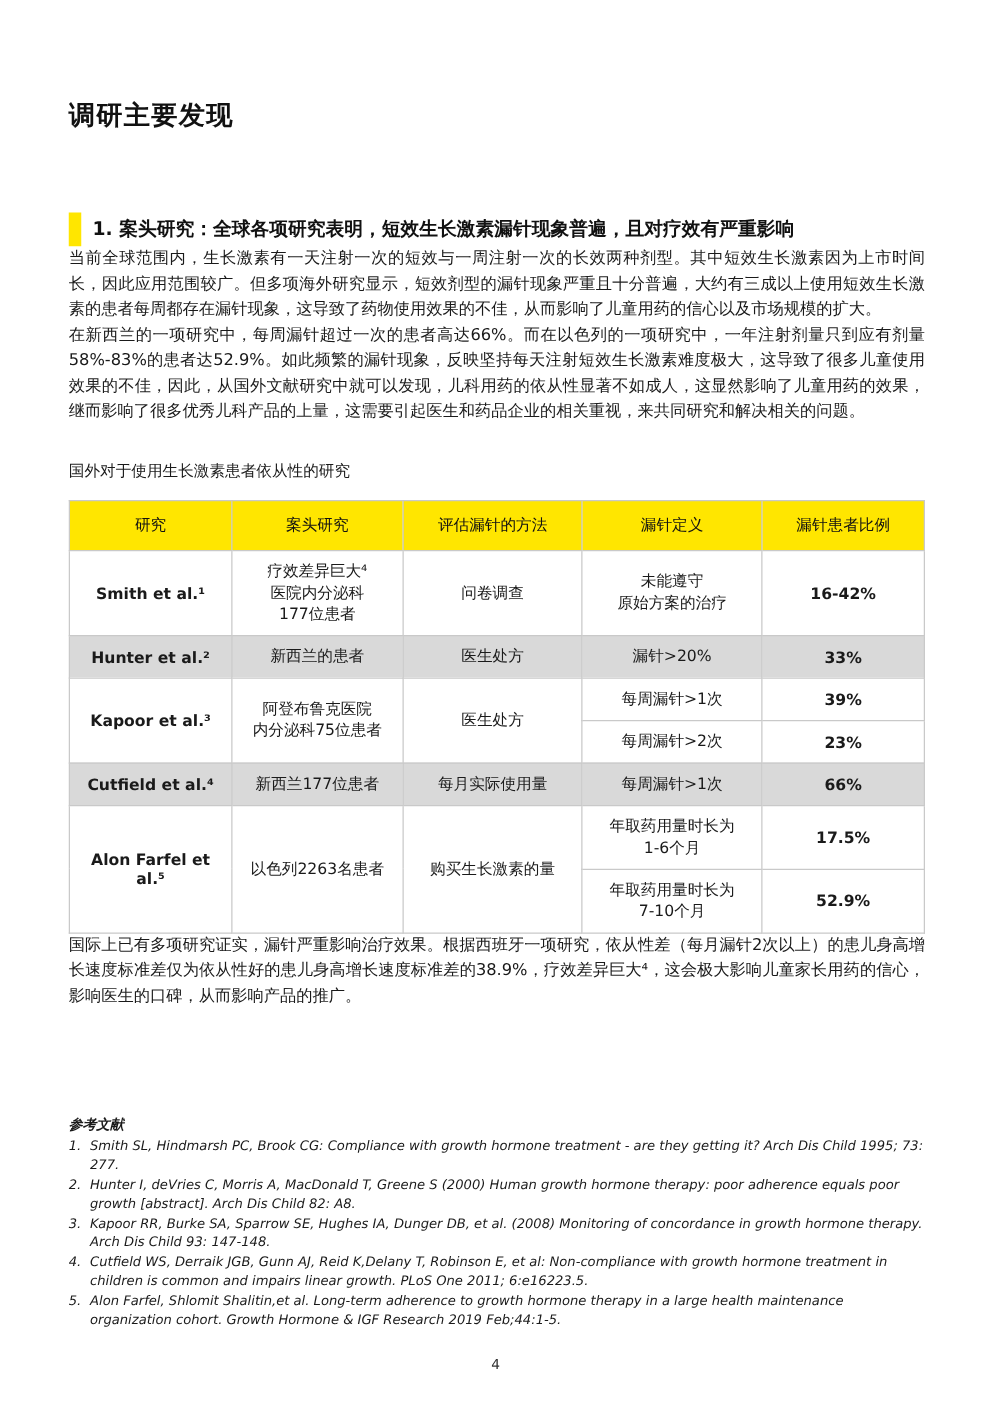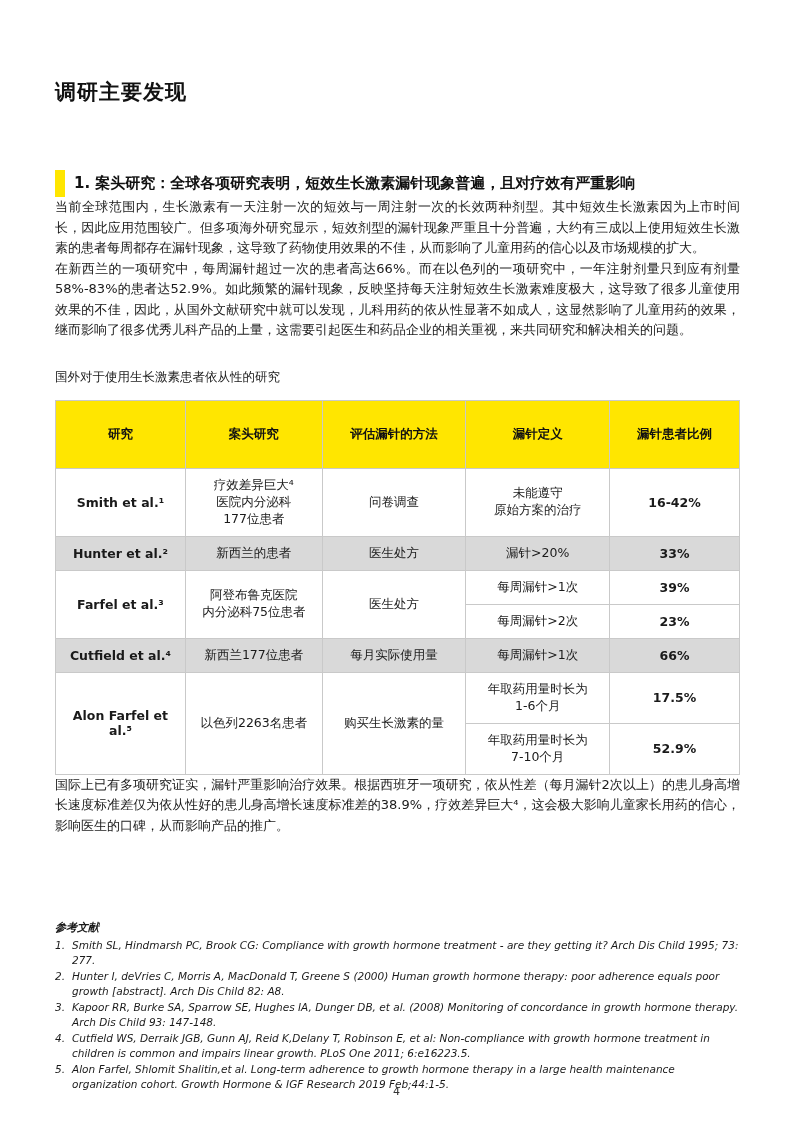--- a/index.html
+++ b/index.html
@@ -55,23 +55,23 @@
     margin: 28px 0 14px 0;
   }
   table.adh {
     width: 100%;
     border-collapse: collapse;
     margin-top: 13px;
   }
   table.adh th {
     background: var(--accent-yellow, #FFE600);
     font-size: 12.5px;
-    font-weight: bold;
+    font-weight: normal;
     color: #111;
-    padding: 25px 4px;
+    padding: 11px 4px;
     border: 1px solid #c9c9c9;
     text-align: center;
   }
   table.adh td {
     font-size: 12.5px;
     text-align: center;
     vertical-align: middle;
     padding: 8px 5px;
     border: 1px solid #c9c9c9;
     white-space: pre-line;
@@ -153,21 +153,21 @@
         <td class="rate">16-42%</td>
       </tr>
       <tr class="shaded">
         <td class="study">Hunter et al.²</td>
         <td>新西兰的患者</td>
         <td>医生处方</td>
         <td>漏针&gt;20%</td>
         <td class="rate">33%</td>
       </tr>
       <tr>
-        <td rowspan="2" class="study">Farfel et al.³</td>
+        <td rowspan="2" class="study">Kapoor et al.³</td>
         <td rowspan="2">阿登布鲁克医院
 内分泌科75位患者</td>
         <td rowspan="2">医生处方</td>
         <td>每周漏针&gt;1次</td>
         <td class="rate">39%</td>
       </tr>
       <tr>
         <td>每周漏针&gt;2次</td>
         <td class="rate">23%</td>
       </tr>

